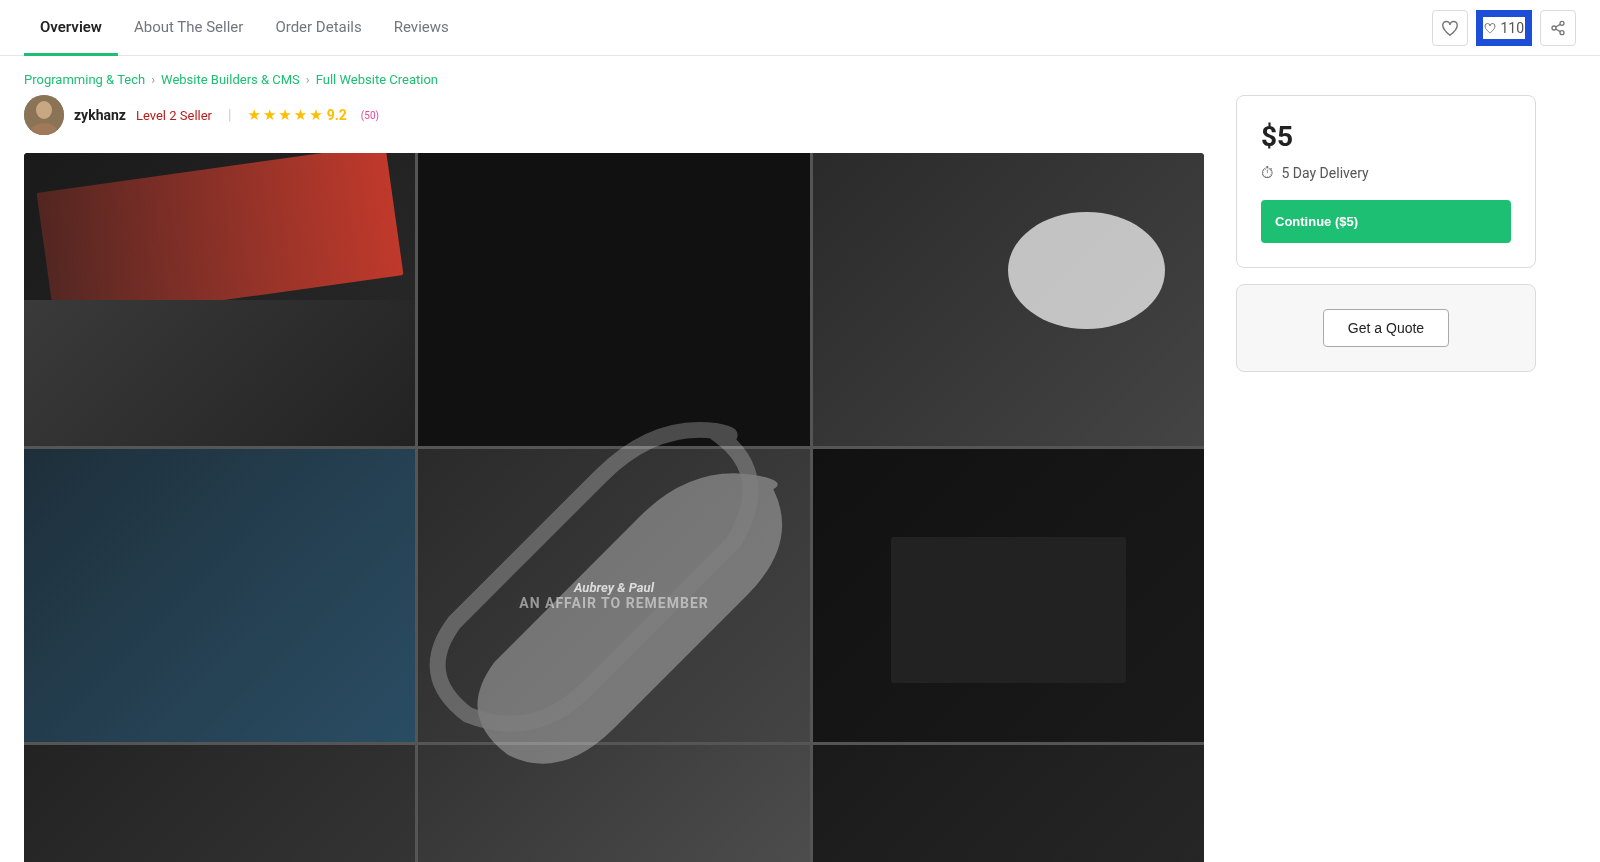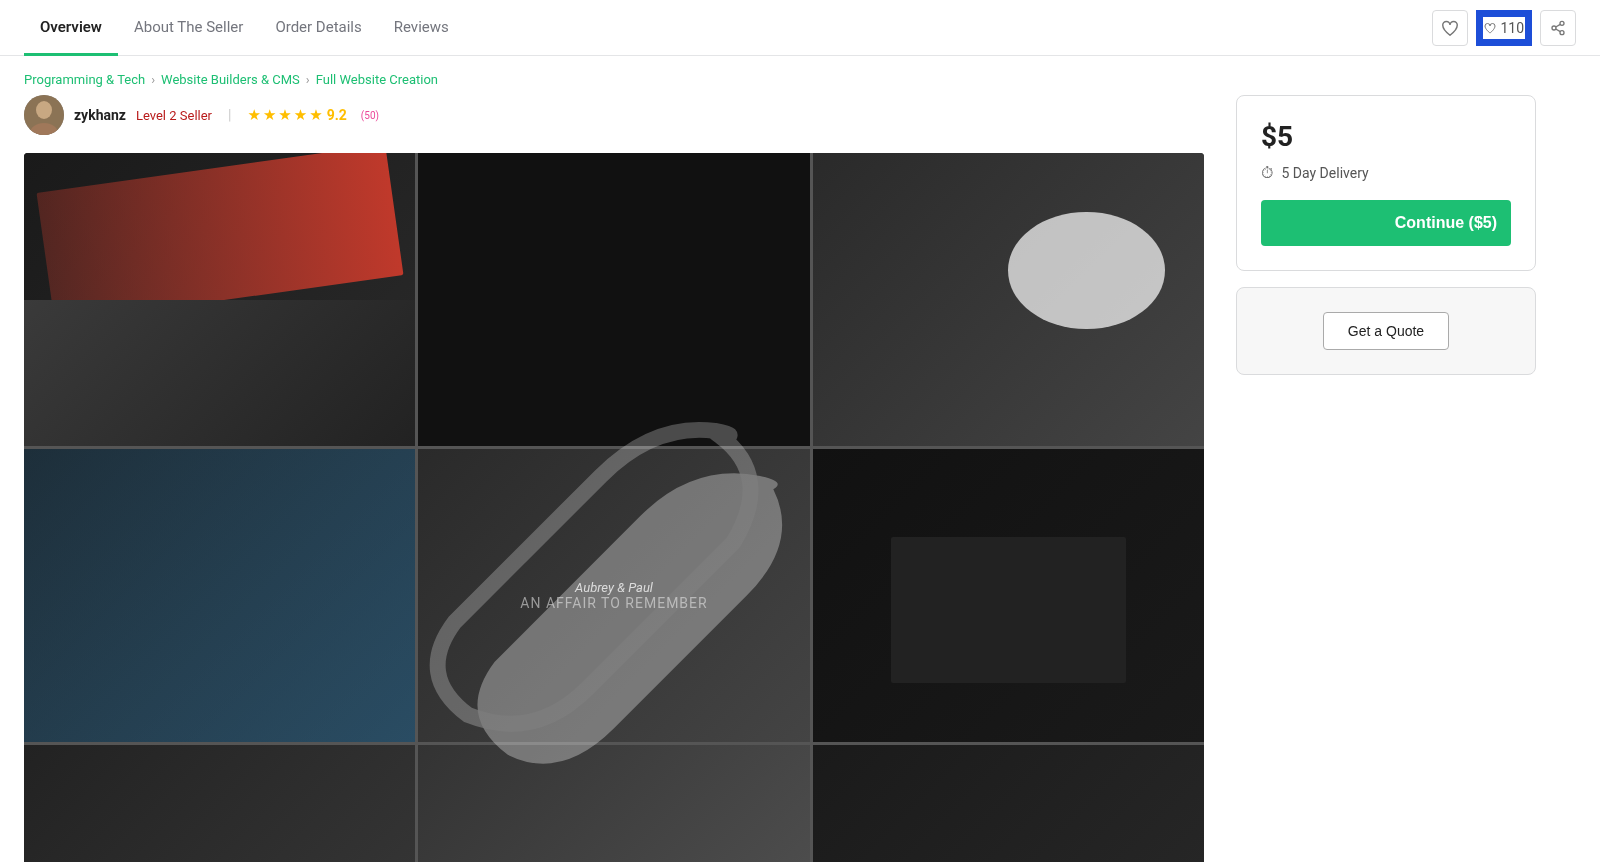--- a/index.html
+++ b/index.html
@@ -59,21 +59,21 @@
       width: 100%; height: 100%; display: grid;
       grid-template-columns: repeat(3, 1fr);
       grid-template-rows: repeat(3, 1fr);
       gap: 3px; background: #555;
     }
     .grid-cell { overflow: hidden; position: relative; }
     .grid-cell-1 { background: linear-gradient(135deg, #2a2a2a 0%, #444 50%, #1a1a1a 100%); }
     .grid-cell-2 { background: linear-gradient(135deg, #111 0%, #333 50%, #222 100%); }
     .grid-cell-3 { background: linear-gradient(135deg, #3a3a3a 0%, #555 50%, #2a2a2a 100%); }
     .grid-cell-4 { background: linear-gradient(135deg, #1a1a1a 0%, #2a2a2a 50%, #111 100%); }
-    .grid-cell-5 { background: linear-gradient(135deg, #2a2a2a 0%, #444 50%, #1a1a1a 100%); display: flex; align-items: flex-end; justify-content: center; }
+    .grid-cell-5 { background: linear-gradient(135deg, #2a2a2a 0%, #444 50%, #1a1a1a 100%); display: flex; align-items: flex-end; justify-content: center; font-weight: bold; }
     .grid-cell-6 { background: linear-gradient(135deg, #111 0%, #333 50%, #222 100%); }
     .grid-cell-7 { background: linear-gradient(135deg, #222 0%, #3a3a3a 50%, #111 100%); }
     .grid-cell-8 { background: linear-gradient(135deg, #333 0%, #555 50%, #2a2a2a 100%); display: flex; align-items: center; justify-content: center; }
     .grid-cell-9 { background: linear-gradient(135deg, #1a1a1a 0%, #2a2a2a 50%, #111 100%); }
     
     .ss-overlay {
       position: absolute; inset: 0; display: flex; align-items: center; justify-content: center;
       pointer-events: none;
     }
     .ss-logo {
@@ -81,22 +81,22 @@
     }
 
     
     .price-panel {
       border: 1px solid #dadbdd; border-radius: 8px; padding: 24px; margin-bottom: 16px;
     }
     .price-amount { font-size: 28px; font-weight: 700; color: #222; margin-bottom: 10px; }
     .delivery-row { display: flex; align-items: center; gap: 8px; color: #555; font-size: 14px; margin-bottom: 18px; }
     .clock-icon { font-size: 16px; }
     .continue-btn {
-      width: 100%; padding: 14px; background: #1dbf73; color: #fff; font-size: 16px; font-weight: 600;
-      border: none; border-radius: 4px; cursor: pointer; text-align: right;
+      width: 100%; padding: 14px; background: #1dbf73; color: #fff; font-size: 13px; font-weight: 600;
+      border: none; border-radius: 4px; cursor: pointer; text-align: left;
     }
 
     .quote-panel {
       border: 1px solid #dadbdd; border-radius: 8px; padding: 24px; background: #f7f7f7;
       display: flex; flex-direction: column; align-items: center; gap: 16px;
     }
     .quote-question { font-size: 15px; font-weight: 600; color: #222; text-align: center; }
     .quote-btn {
       padding: 10px 24px; background: #fff; border: 1px solid #aaa; border-radius: 4px;
       font-size: 14px; font-weight: 500; color: #222; cursor: pointer;

